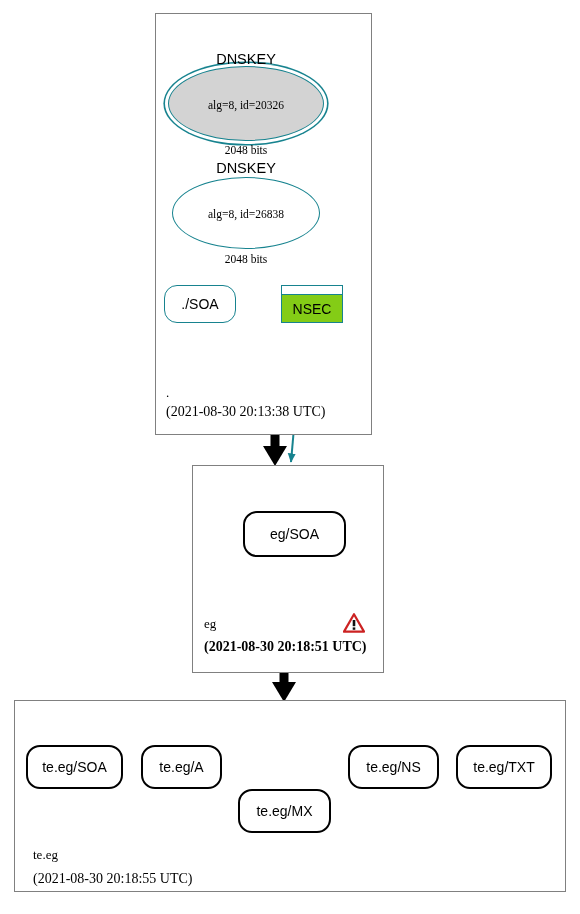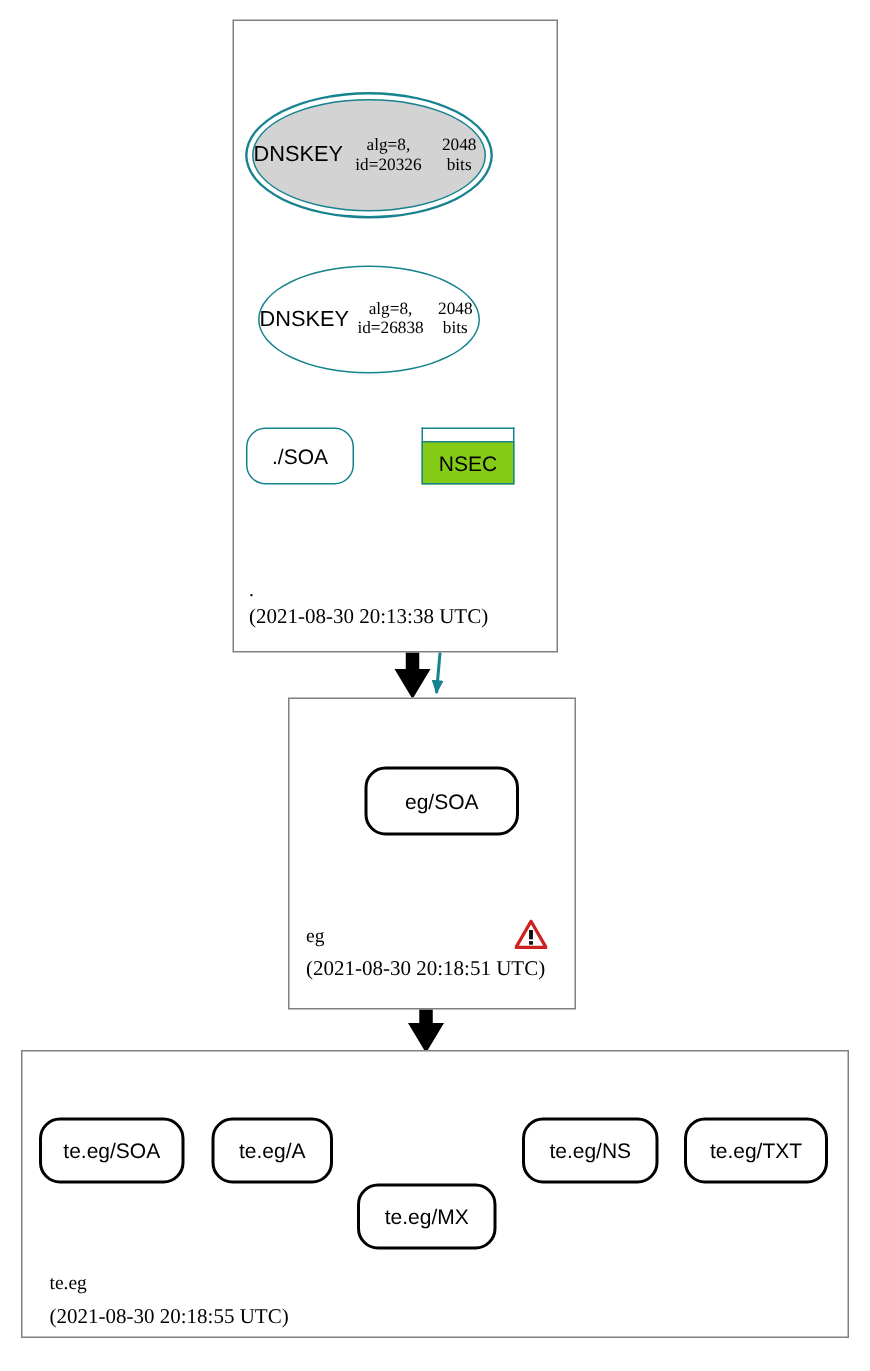--- a/index.html
+++ b/index.html
@@ -46,30 +46,31 @@
     text-align: center;
     box-sizing: border-box;
     background: #ffffff;
     color: #000000;
   }
 
   
   .dnskey {
     border: 1.6px solid #17838f;
     border-radius: 50%;
-    flex-direction: row;
+    flex-direction: column;
     line-height: 1.12;
   }
   .dnskey .k-type {
     font-family: "Liberation Sans", sans-serif;
     font-size: 14.5px;
   }
   .dnskey .k-meta {
     font-family: "Liberation Serif", serif;
     font-size: 11.5px;
+    margin-top: 32px;
   }
   .dnskey.ksk {
     background: #d3d3d3;
     box-shadow: 0 0 0 3px #ffffff, 0 0 0 4.6px #17838f;
   }
 
   
   .rrset {
     border-radius: 13px;
     font-family: "Liberation Sans", sans-serif;
@@ -175,21 +176,21 @@
 </div>
 
 <div class="zone-label zone-name" style="left:166px; top:385px;">.</div>
 <div class="zone-label zone-time" style="left:166px; top:404px;">(2021-08-30 20:13:38 UTC)</div>
 
 <div class="zone-box" id="zone-eg"></div>
 
 <div class="node rrset black" style="left:243px; top:511px; width:103px; height:46px;">eg/SOA</div>
 
 <div class="zone-label zone-name" style="left:204px; top:616px;">eg</div>
-<div class="zone-label zone-time" style="left:204px; top:639px;">(2021-08-30 20:18:51 UTC)</div>
+<div class="zone-label zone-time" style="left:204px; top:639px;font-weight:bold;">(2021-08-30 20:18:51 UTC)</div>
 
 <svg class="warn-icon" style="left:343px; top:613px;" viewBox="0 0 22 20">
   <path d="M11,1.2 L21,18.6 L1,18.6 Z" fill="#ffffff" stroke="#cc2222" stroke-width="2.2" stroke-linejoin="round"></path>
   <rect x="9.7" y="7" width="2.6" height="6.2" fill="#111111"></rect>
   <rect x="9.7" y="14.4" width="2.6" height="2.4" fill="#111111"></rect>
 </svg>
 
 <div class="zone-box" id="zone-teeg"></div>
 
 <div class="node rrset black" style="left:26px; top:745px; width:97px; height:44px;">te.eg/SOA</div>

